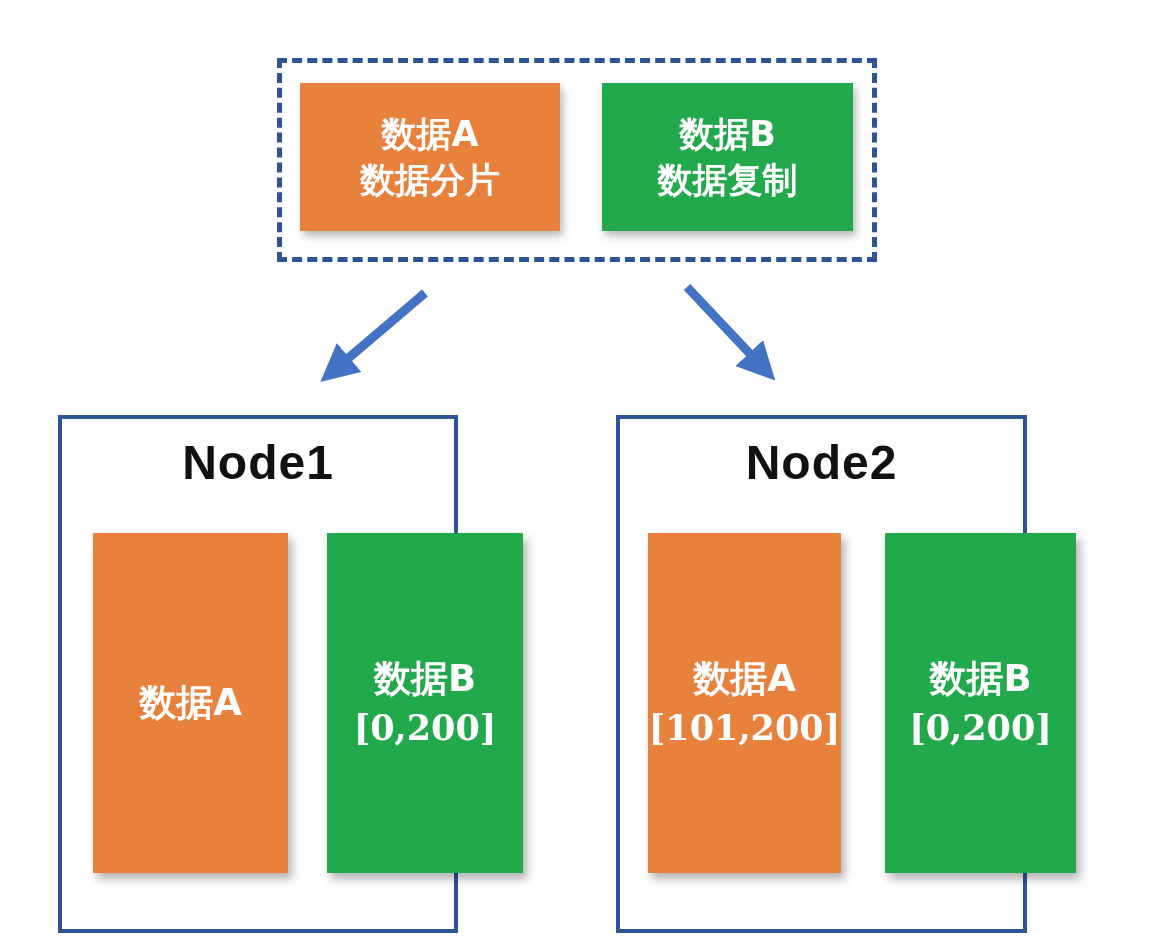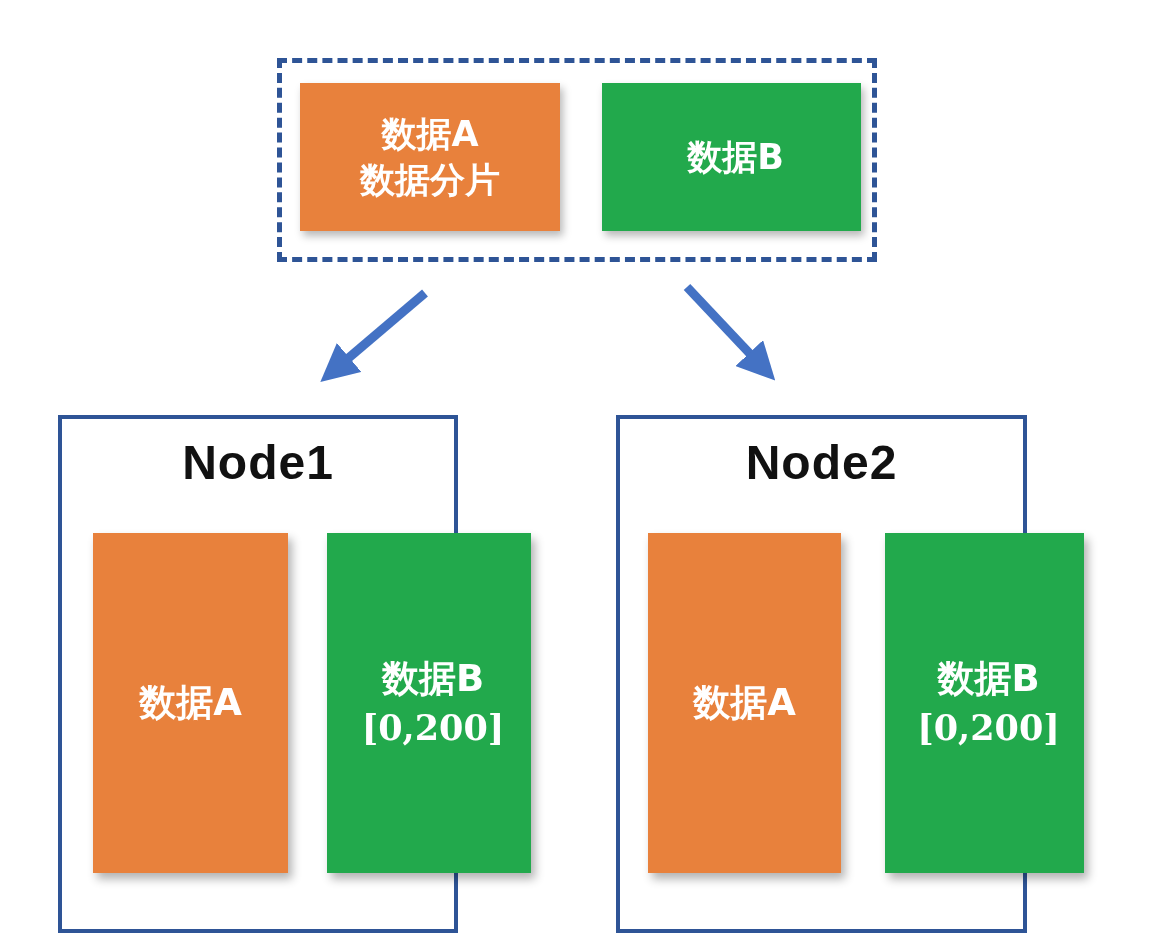--- a/index.html
+++ b/index.html
@@ -37,21 +37,21 @@
     color: #ffffff;
     font-weight: bold;
     font-size: 35px;
     line-height: 1.32;
     text-align: center;
     box-shadow: 3px 5px 8px rgba(0,0,0,0.28);
   }
   .chip-a { left: 18px;  width: 260px; }
   .chip-b { left: 320px; width: 251px; }
   .orange { background: #E8813C; }
-  .green  { background: #22A94C; padding-left: 8px; }
+  .green  { background: #22A94C; }
 
   
   .arrows {
     position: absolute;
     left: 0; top: 0;
     width: 1163px;
     height: 946px;
     pointer-events: none;
   }
 
@@ -110,20 +110,21 @@
 
 <div class="canvas">
 
   <div class="dashed-group">
     <div class="chip chip-a orange" style="background: rgb(232, 129, 60);">
       <div>数据A</div>
       <div>数据分片</div>
     </div>
     <div class="chip chip-b green" style="background: rgb(34, 169, 76);">
       <div>数据B</div>
+      <div>数据复制</div>
     </div>
   </div>
 
   <svg class="arrows" viewBox="0 0 1163 946">
     <defs>
       <marker id="arrowhead" markerWidth="4.2" markerHeight="4.2" refX="0.6" refY="2.1" orient="auto" markerUnits="strokeWidth">
         <path d="M0,0 L4.2,2.1 L0,4.2 Z" fill="#4472C4"></path>
       </marker>
     </defs>
     <line x1="425" y1="268" x2="345" y2="336" stroke="#4472C4" stroke-width="9" marker-end="url(#arrowhead)"></line>
@@ -138,20 +139,21 @@
     <div class="block n1-green green" style="background: rgb(34, 169, 76);">
       <div class="label">数据B</div>
       <div class="range">[0,200]</div>
     </div>
   </div>
 
   <div class="node node-2">
     <div class="node-title">Node2</div>
     <div class="block n2-orange orange" style="background: rgb(232, 129, 60);">
       <div class="label">数据A</div>
+      <div class="range">[101,200]</div>
     </div>
     <div class="block n2-green green" style="background: rgb(34, 169, 76);">
       <div class="label">数据B</div>
       <div class="range">[0,200]</div>
     </div>
   </div>
 
 </div>
 
 </body></html>

